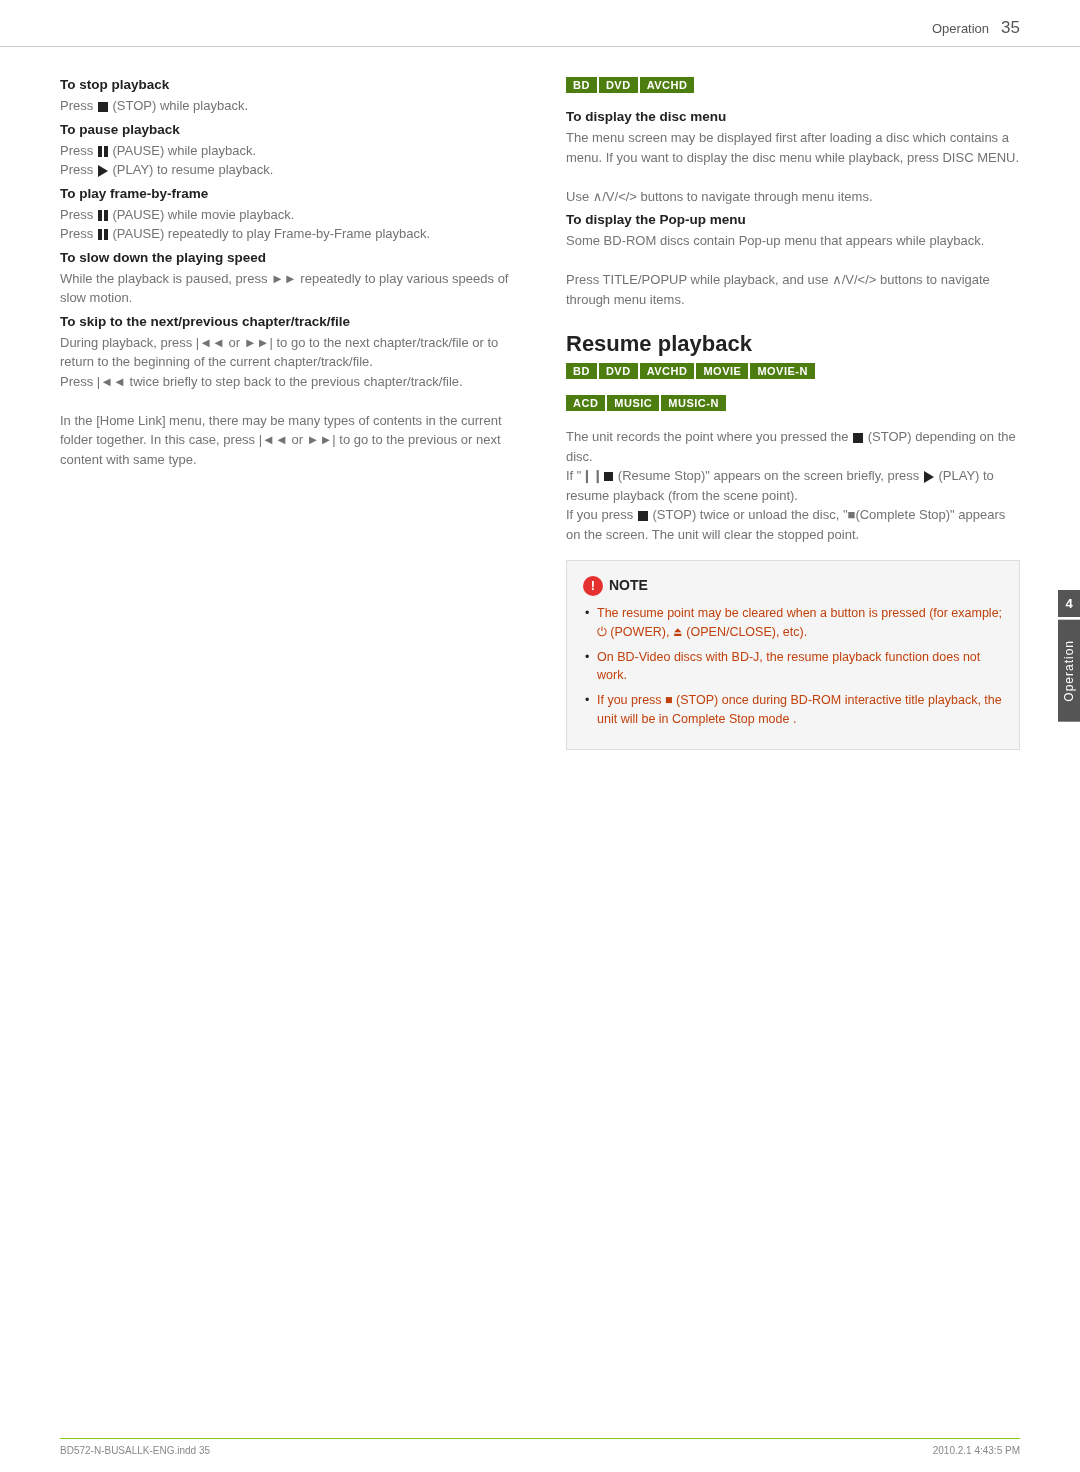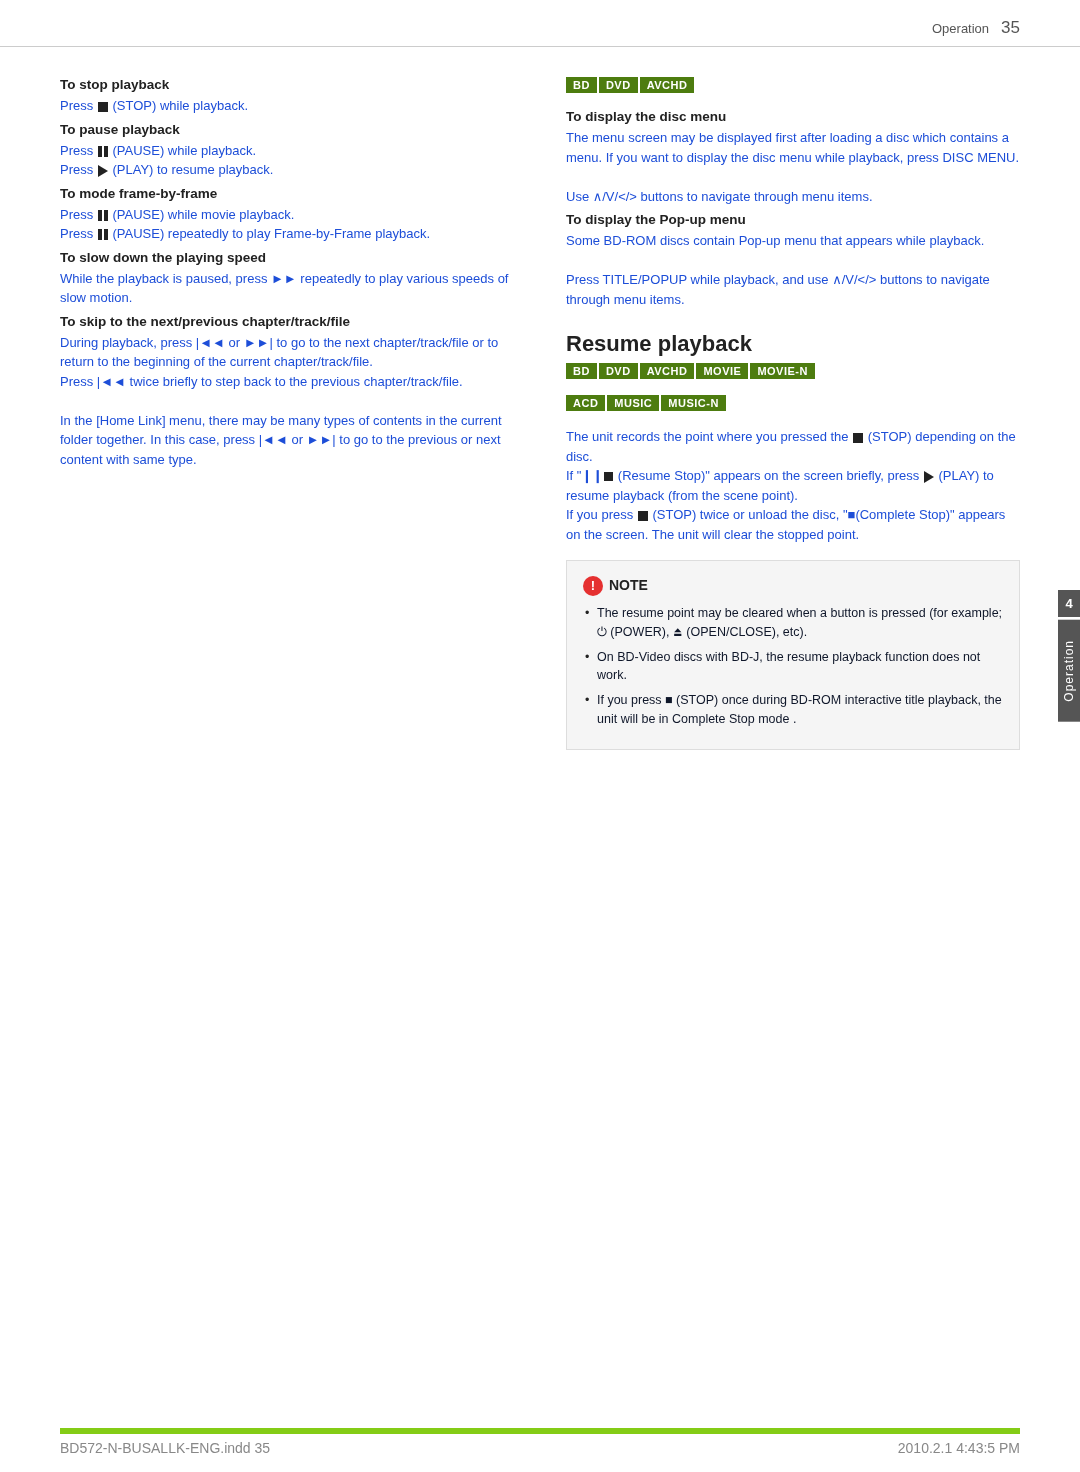--- a/index.html
+++ b/index.html
@@ -65,21 +65,21 @@
       margin-bottom: 4px;
       margin-top: 18px;
     }
     .section-title:first-child {
       margin-top: 0;
     }
 
     .section-body {
       font-size: 13px;
       line-height: 1.5;
-      color: #1d4ed8;
+      color: #737373;
       margin-bottom: 6px;
     }
 
     
     .big-section-title {
       font-size: 22px;
       font-weight: bold;
       margin-bottom: 6px;
       margin-top: 0;
     }
@@ -142,21 +142,21 @@
     .note-list {
       list-style: none;
       padding: 0;
     }
     .note-list li {
       padding-left: 14px;
       position: relative;
       margin-bottom: 6px;
       font-size: 12.5px;
       line-height: 1.5;
-      color: #0f172a;
+      color: #c2410c;
     }
     .note-list li::before {
       content: "•";
       position: absolute;
       left: 2px;
       color: #222;
     }
 
     
     .side-tab {
@@ -190,23 +190,23 @@
     }
 
     
     .page-footer {
       position: absolute;
       bottom: 16px;
       left: 60px;
       right: 60px;
       display: flex;
       justify-content: space-between;
-      font-size: 14px;
+      font-size: 10px;
       color: #888;
-      border-top: 6px solid #84cc16;
+      border-top: 1px solid #84cc16;
       padding-top: 6px;
     }
 
     
     .icon-stop {
       display: inline-block;
       width: 10px;
       height: 10px;
       background: #222;
       vertical-align: middle;
@@ -261,21 +261,21 @@
         <div class="section-body">
           Press <span class="icon-pause">
               <span></span>
               <span></span>
             </span> (PAUSE) while playback.<br>
           Press <span class="icon-play"></span> (PLAY) to resume playback.
         </div>
       </div>
 
       <div>
-        <div class="section-title">To mode frame-by-frame</div>
+        <div class="section-title">To play frame-by-frame</div>
         <div class="section-body">
           Press <span class="icon-pause">
               <span></span>
               <span></span>
             </span> (PAUSE) while movie playback.<br>
           Press <span class="icon-pause">
               <span></span>
               <span></span>
             </span> (PAUSE) repeatedly to play Frame-by-Frame playback.
         </div>

